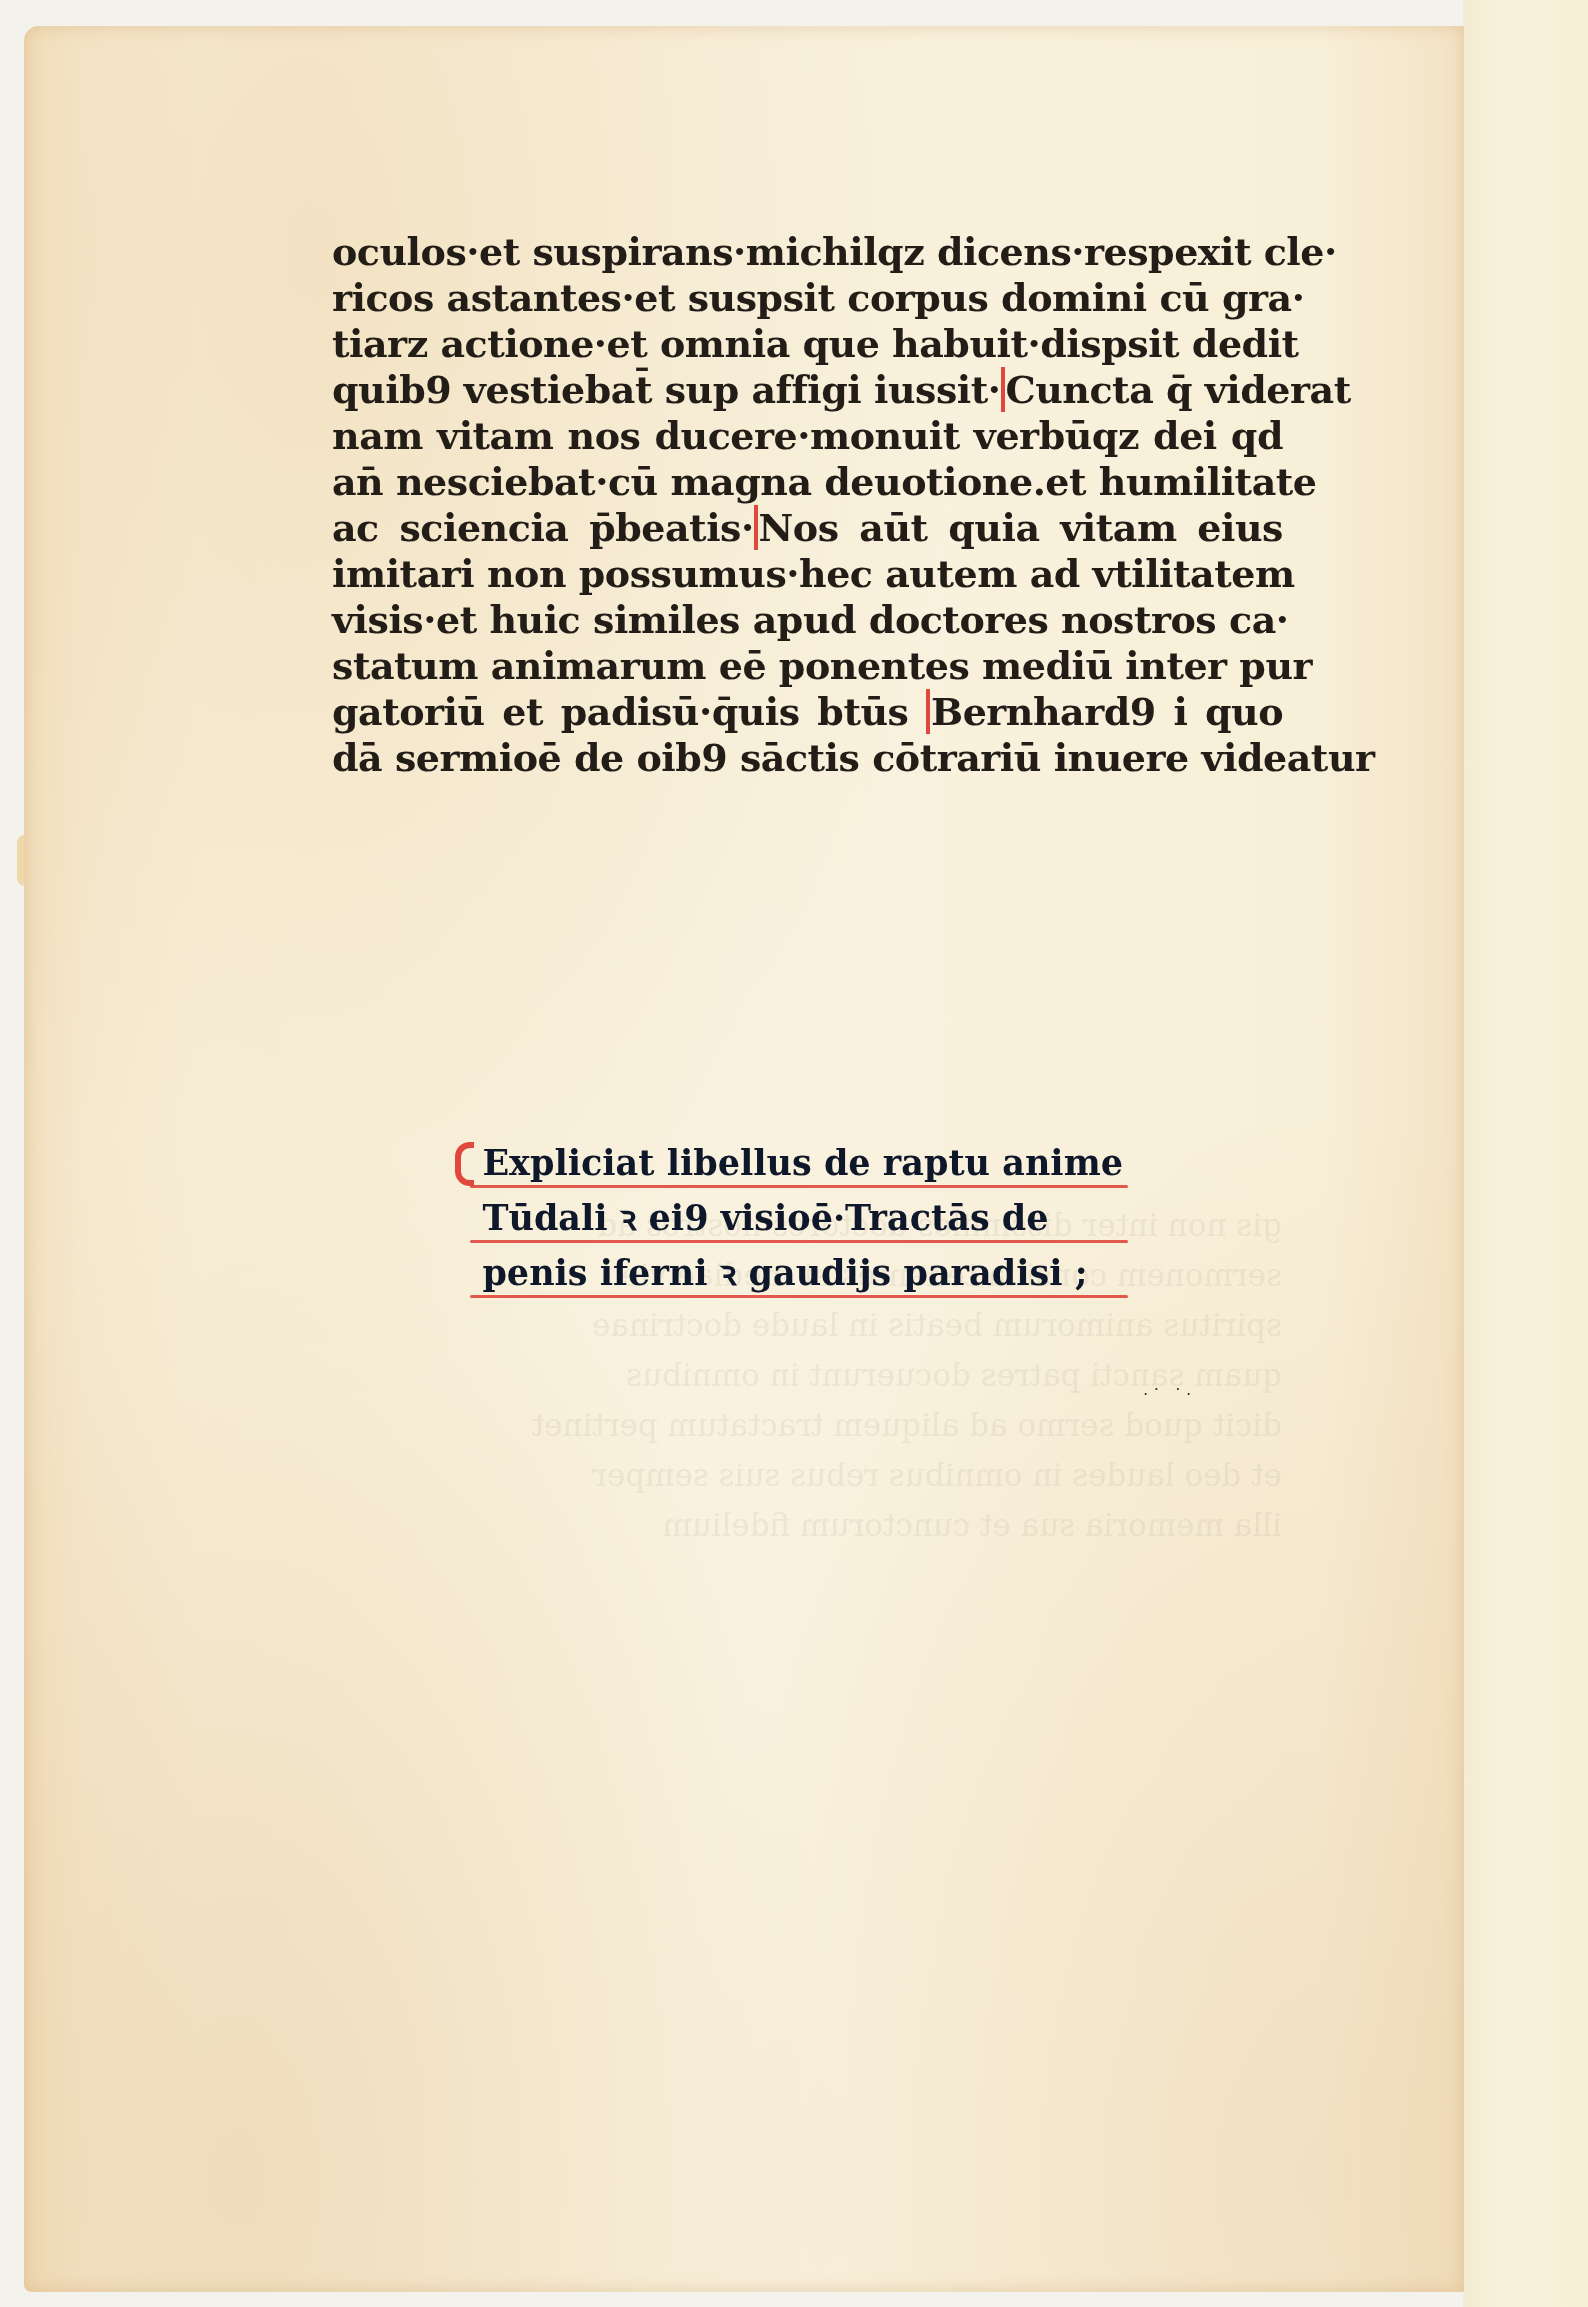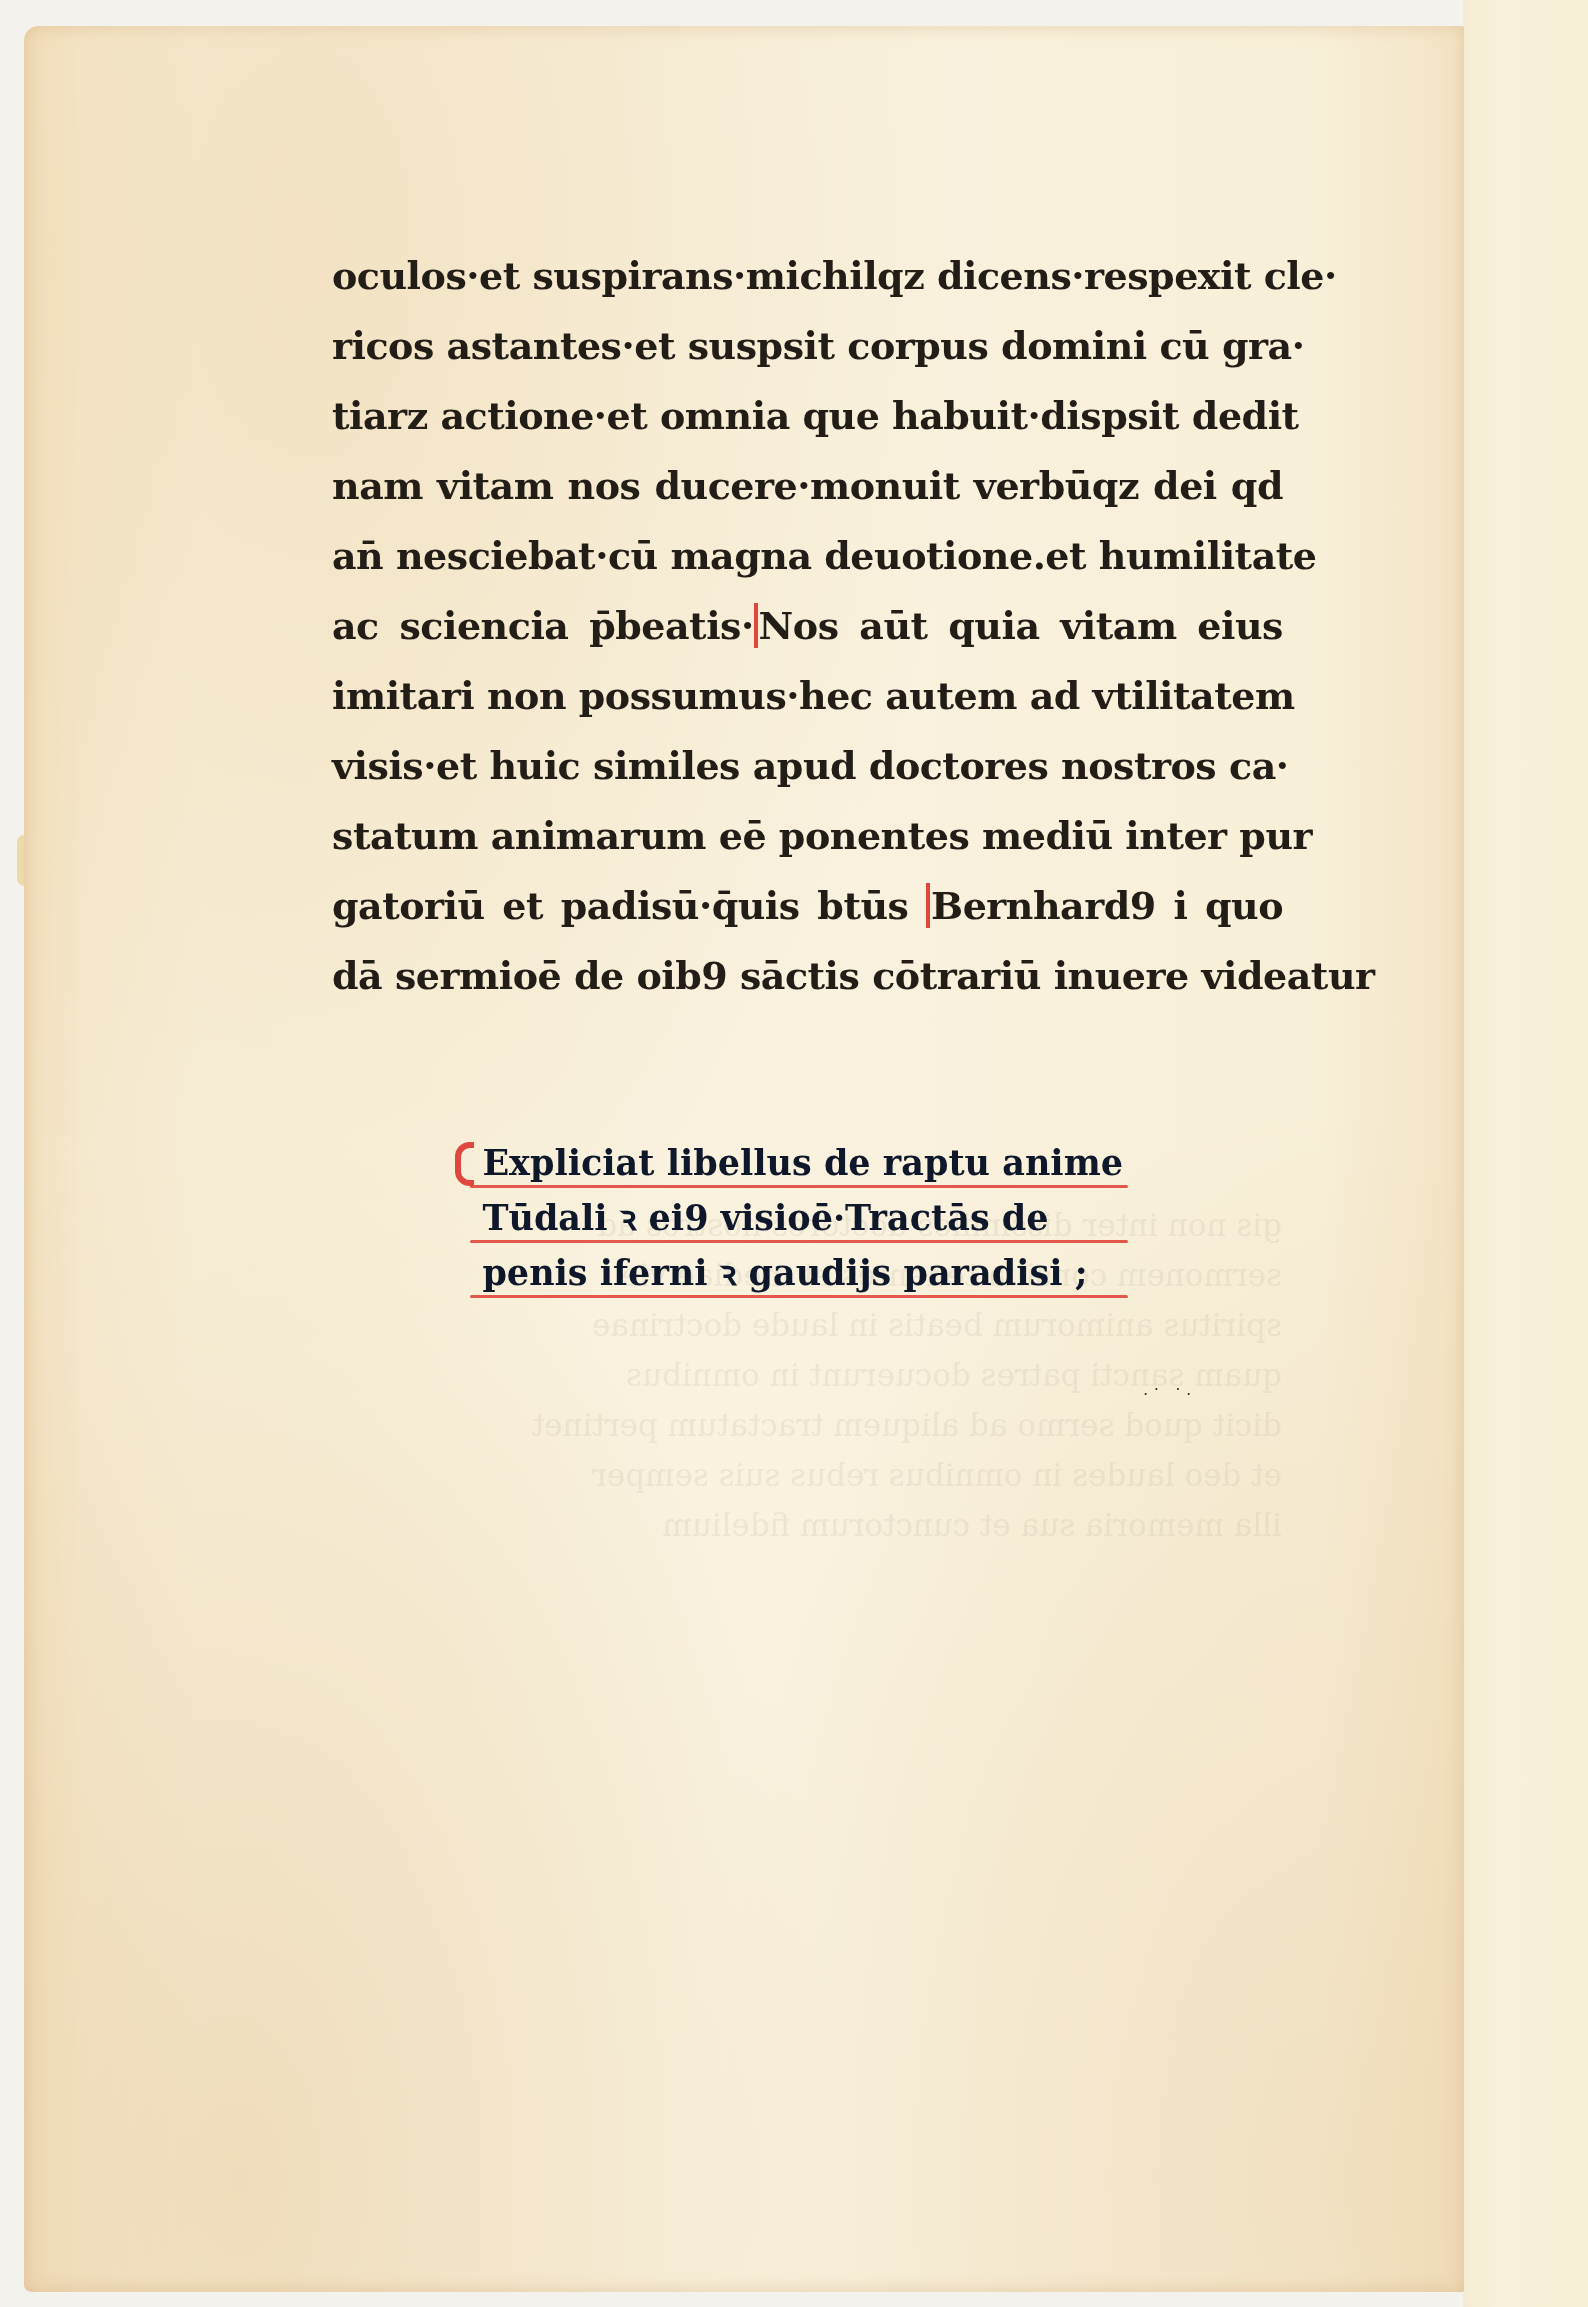--- a/index.html
+++ b/index.html
@@ -58,21 +58,20 @@
       font-size: 38px;
       line-height: 46px;
       letter-spacing: -0.5px;
     }
     .line {
       display: block;
       white-space: nowrap;
       text-align: justify;
       text-align-last: justify;
       height: 46px;
-      margin-top: 24px;
     }
     .rubric {
       color: #231d18;
       border-left: 4.6px solid #e0473d;
       padding-left: 0.9px;
     }
     .colophon {
       position: absolute;
       left: 475px;
       top: 1135px;
@@ -151,20 +150,21 @@
     <span class="ghost-line">quam sancti patres docuerunt in omnibus</span>
     <span class="ghost-line">dicit quod sermo ad aliquem tractatum pertinet</span>
     <span class="ghost-line">et deo laudes in omnibus rebus suis semper</span>
     <span class="ghost-line">illa memoria sua et cunctorum fidelium</span>
   </div>
 
   <div class="text-block">
     <span class="line">oculos·et suspirans·michilqz dicens·respexit cle·</span>
     <span class="line">ricos astantes·et suspsit corpus domini cū gra·</span>
     <span class="line">tiarz actione·et omnia que habuit·dispsit dedit</span>
+    <span class="line"><span>quib9 vestiebat̄ sup affigi iussit·</span><span class="rubric">C</span><span>uncta q̄ viderat</span></span>
     <span class="line">nam vitam nos ducere·monuit verbūqz dei qd</span>
     <span class="line">an̄ nesciebat·cū magna deuotione.et humilitate</span>
     <span class="line"><span>ac sciencia p̄beatis·</span><span class="rubric">N</span><span>os aūt quia vitam eius</span></span>
     <span class="line">imitari non possumus·hec autem ad vtilitatem</span>
     <span class="line">visis·et huic similes apud doctores nostros ca·</span>
     <span class="line">statum animarum eē ponentes mediū inter pur</span>
     <span class="line"><span>gatoriū et padisū·q̄uis btūs </span><span class="rubric">B</span><span>ernhard9 i quo</span></span>
     <span class="line">dā sermioē de oib9 sāctis cōtrariū inuere videatur</span>
   </div>
 

